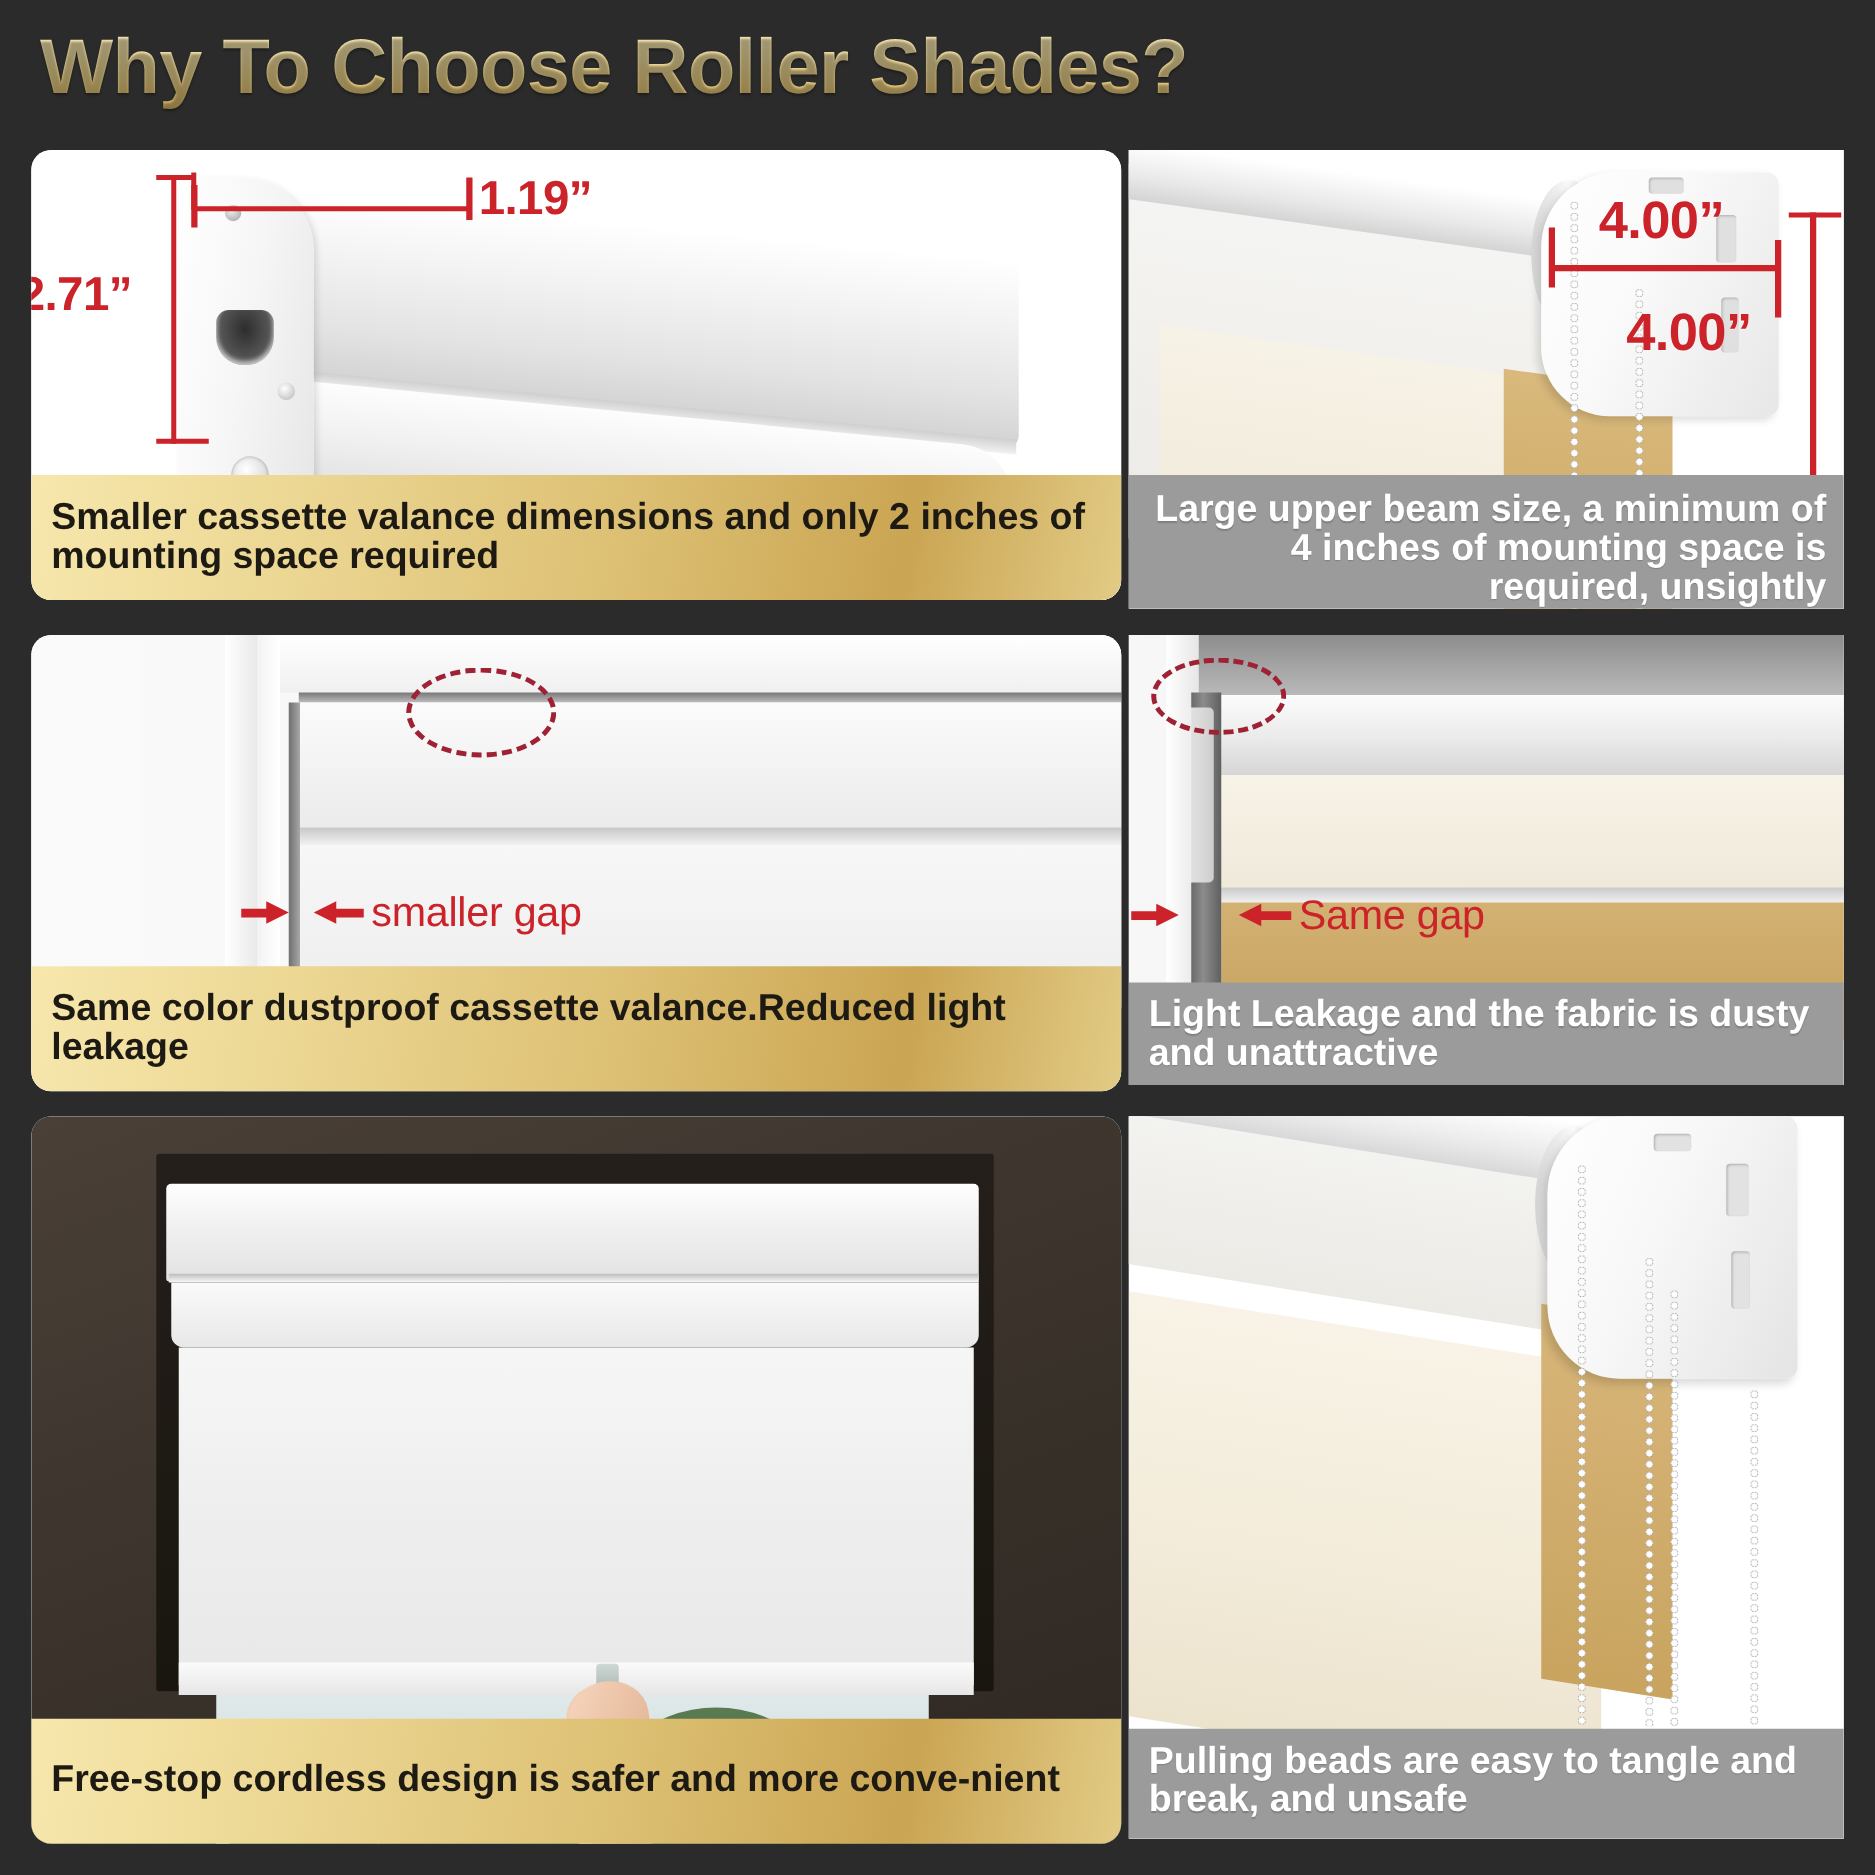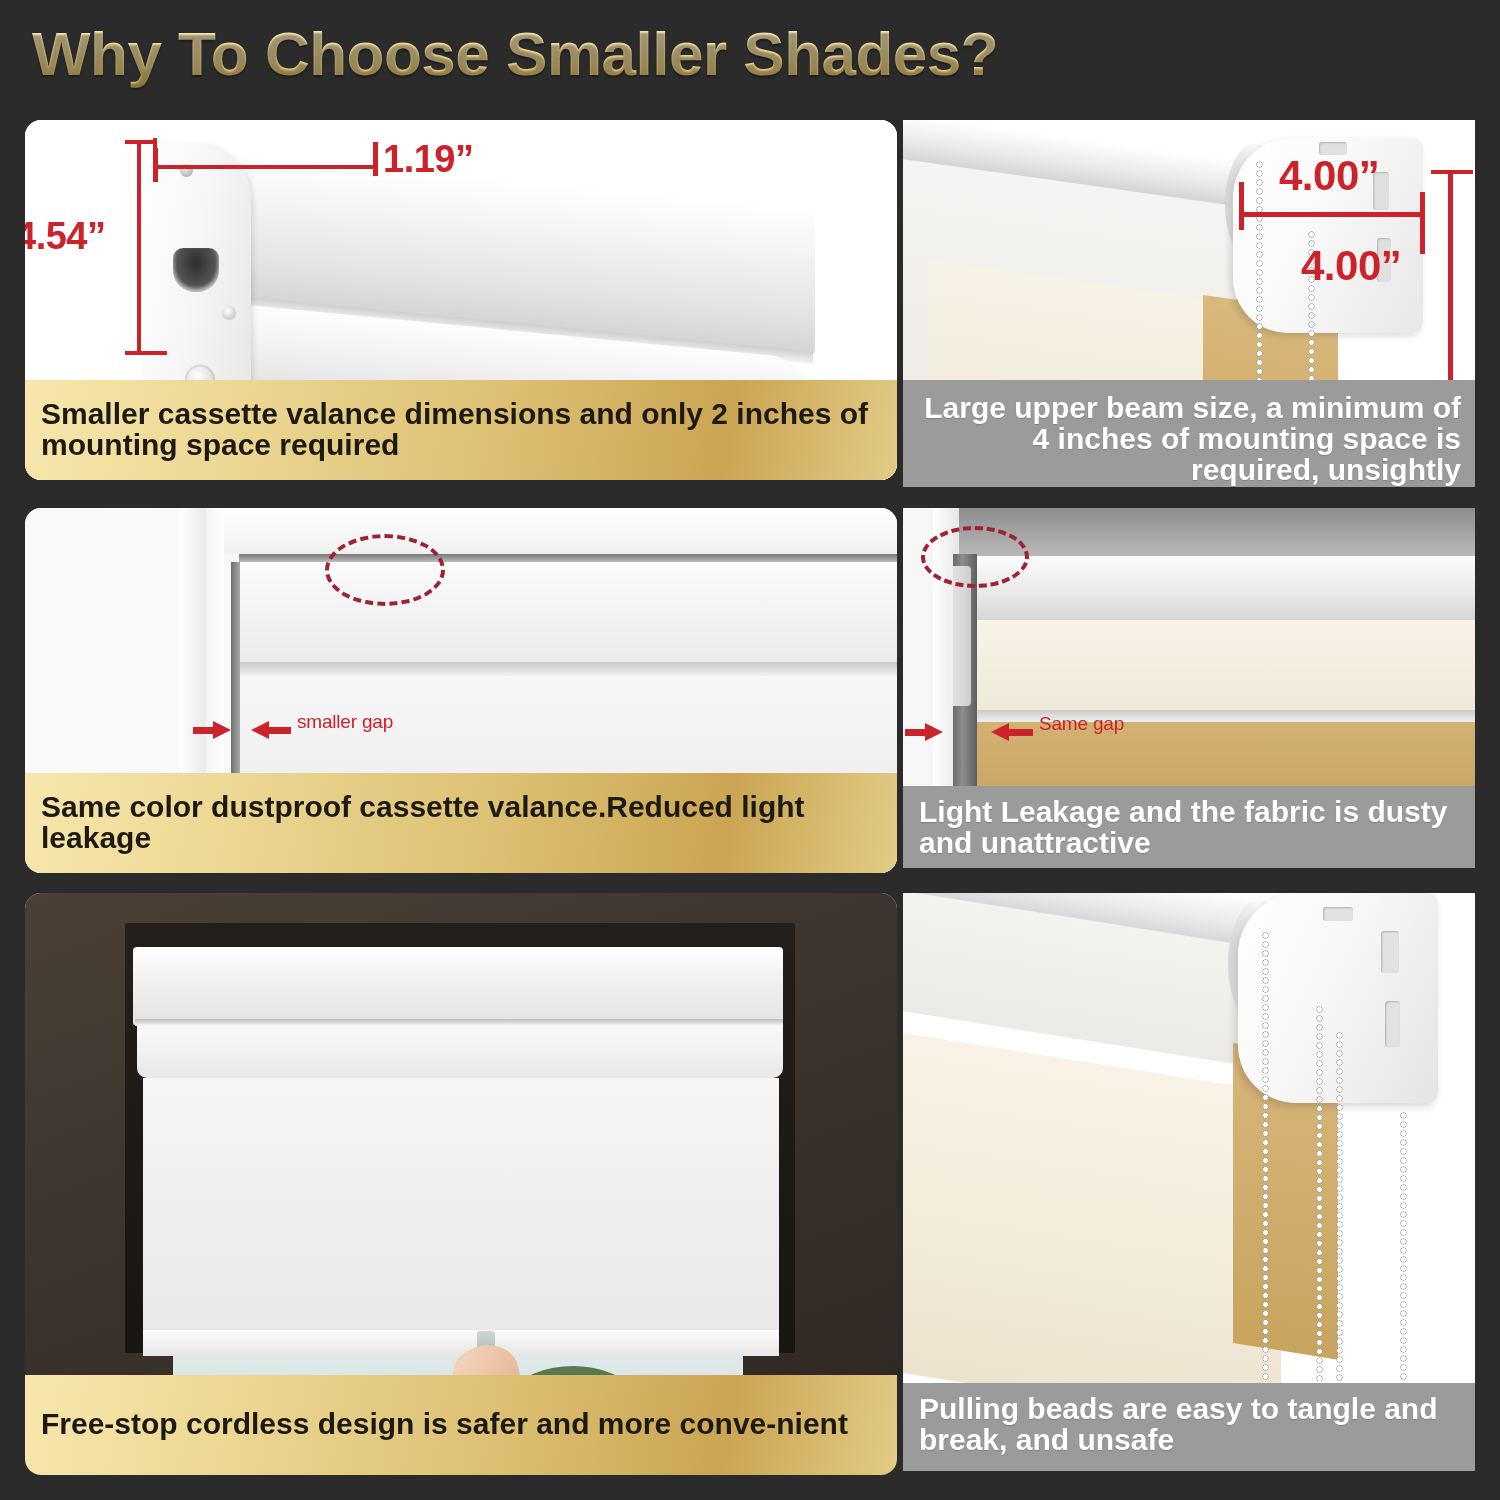--- a/index.html
+++ b/index.html
@@ -48,21 +48,21 @@
     position:absolute; color:#cc2229; font-weight:bold;
     white-space:nowrap; letter-spacing:-0.5px;
     text-shadow:0 1px 0 rgba(255,255,255,.5);
   }
   .rline { position:absolute; background:#cc2229; }
   .dashed-ellipse {
     position:absolute; border:4px dashed #9e2233; border-radius:50%;
   }
   .gap-label {
     position:absolute; color:#cc2229; white-space:nowrap;
-    font-size:19px; letter-spacing:-0.2px;
+    font-size:33px; letter-spacing:-0.2px;
   }
 
   
   .arrow-r, .arrow-l { position:absolute; width:0; height:0; }
   .arrow-r { border-top:9px solid transparent; border-bottom:9px solid transparent; border-left:18px solid #cc2229; }
   .arrow-l { border-top:9px solid transparent; border-bottom:9px solid transparent; border-right:18px solid #cc2229; }
   .tick { position:absolute; width:5px; background:#cc2229; }
 
   
   .weave {
@@ -239,21 +239,21 @@
     background:linear-gradient(115deg,#ffffff 0%,#f7f7f7 45%,#e4e4e4 100%);
     border-radius:62px 10px 10px 58px; box-shadow:-3px 4px 8px rgba(0,0,0,.15); }
   #p6 .disc { position:absolute; left:325px; top:8px; width:62px; height:125px;
     background:linear-gradient(90deg,#d6d6d6,#fcfcfc 50%,#cfcfcf); border-radius:50%; }
   #p6 .brk-slot { position:absolute; background:#e2e2e2; border-radius:3px;
     box-shadow:inset 1px 1px 2px rgba(0,0,0,.22); }
 </style>
 </head>
 <body>
 
-<div id="title">Why To Choose Smaller Shades?</div>
+<div id="title">Why To Choose Roller Shades?</div>
 
 <div class="panel rounded" id="p1" style="left:25px; top:120px; width:872px; height:360px;">
   <div class="photo">
     <div class="bg"></div>
     <div class="vbody weave"></div>
     <div class="vslot"></div>
     <div class="vbody2 weave"></div>
     <div class="fabric weave"></div>
     <div class="bracket"></div>
     <div class="slot-hole"></div>
@@ -263,21 +263,21 @@
 
     <div class="rline" style="left:130px; top:45px; width:222px; height:4px;"></div>
     <div class="tick" style="left:128px; top:28px; height:34px;"></div>
     <div class="tick" style="left:348px; top:22px; height:34px;"></div>
     <div class="rline" style="left:128px; top:18px; width:4px; height:30px;"></div>
     <div class="dim-text" style="left:358px; top:18px; font-size:38px;">1.19”</div>
 
     <div class="rline" style="left:112px; top:20px; width:4px; height:215px;"></div>
     <div class="rline" style="left:100px; top:20px; width:30px; height:4px;"></div>
     <div class="rline" style="left:100px; top:231px; width:42px; height:4px;"></div>
-    <div class="dim-text" style="left:-10px; top:95px; font-size:38px;">4.54”</div>
+    <div class="dim-text" style="left:-10px; top:95px; font-size:38px;">2.71”</div>
   </div>
   <div class="cap gold" style="height:100px; font-size:30px;">
     <span>Smaller cassette valance dimensions and only 2 inches of mounting space required</span>
   </div>
 </div>
 
 <div class="panel square" id="p2" style="left:903px; top:120px; width:572px; height:367px;text-align:right;">
   <div class="photo">
     <div style="position:absolute; inset:0; background:#fff;"></div>
     <div class="shadefab weave"></div>

